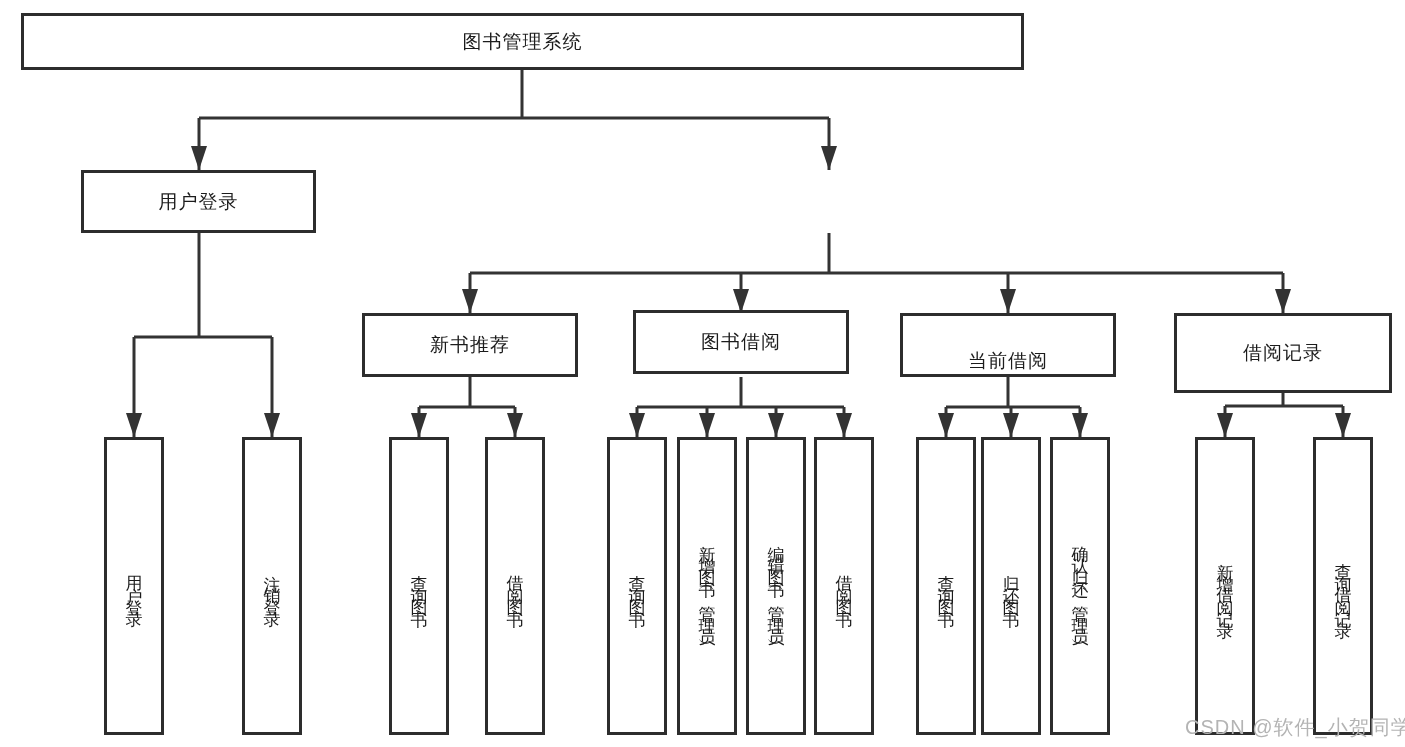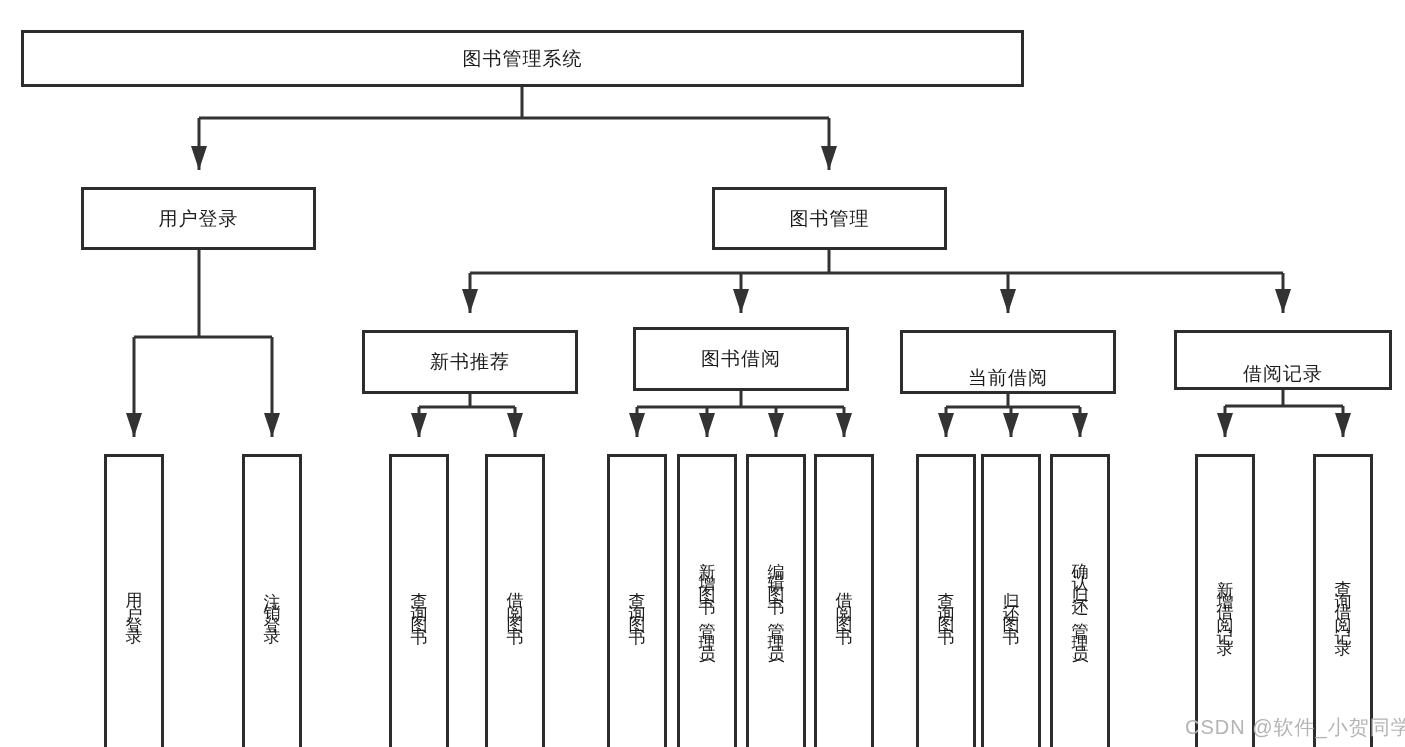--- a/index.html
+++ b/index.html
@@ -36,21 +36,20 @@
   }
   .node{
     position:absolute;
     background:var(--background);
     border:3px solid var(--box-border);
     display:flex;
     align-items:center;
     justify-content:center;
     z-index:1;
     color:var(--text);
-    margin-top:17px;
   }
   .node .hlabel{
     font-size:19px;
     letter-spacing:1px;
     white-space:nowrap;
   }
   .leaf .vlabel{
     writing-mode:vertical-rl;
     font-size:17px;
     letter-spacing:12px;
@@ -59,21 +58,21 @@
   }
   
   .n-root{left:21px;top:13px;width:1003px;height:57px;}
   
   .n-user-login{left:81px;top:170px;width:235px;height:63px;}
   .n-book-management{left:712px;top:170px;width:235px;height:63px;}
   
   .n-new-book-recommend{left:362px;top:313px;width:216px;height:64px;}
   .n-book-borrow{left:633px;top:310px;width:216px;height:64px;}
   .n-current-borrow{left:900px;top:313px;width:216px;height:64px;align-items:flex-end;}
-  .n-borrow-record{left:1174px;top:313px;width:218px;height:60px;align-items:flex-end;}
+  .n-borrow-record{left:1174px;top:313px;width:218px;height:80px;}
   
   .leaf{top:437px;width:60px;height:298px;}
   .l-user-login{left:104px;}
   .l-logout{left:242px;}
   .l-query-book-recommend{left:389px;}
   .l-borrow-book-recommend{left:485px;}
   .l-query-book-borrow{left:607px;}
   .l-add-book-admin{left:677px;}
   .l-edit-book-admin{left:746px;}
   .l-borrow-book-borrow{left:814px;}
@@ -139,23 +138,20 @@
     <path class="wire" marker-end="url(#arrow)" d="M1343 406 V437"></path>
   </svg>
 
   <div class="node n-root">
     <span class="hlabel">图书管理系统</span>
   </div>
 
   <div class="node n-user-login">
     <span class="hlabel">用户登录</span>
   </div>
-  <div class="node n-book-management">
-    <span class="hlabel">图书管理</span>
-  </div>
 
   <div class="node n-new-book-recommend">
     <span class="hlabel">新书推荐</span>
   </div>
   <div class="node n-book-borrow">
     <span class="hlabel">图书借阅</span>
   </div>
   <div class="node n-current-borrow">
     <span class="hlabel">当前借阅</span>
   </div>

